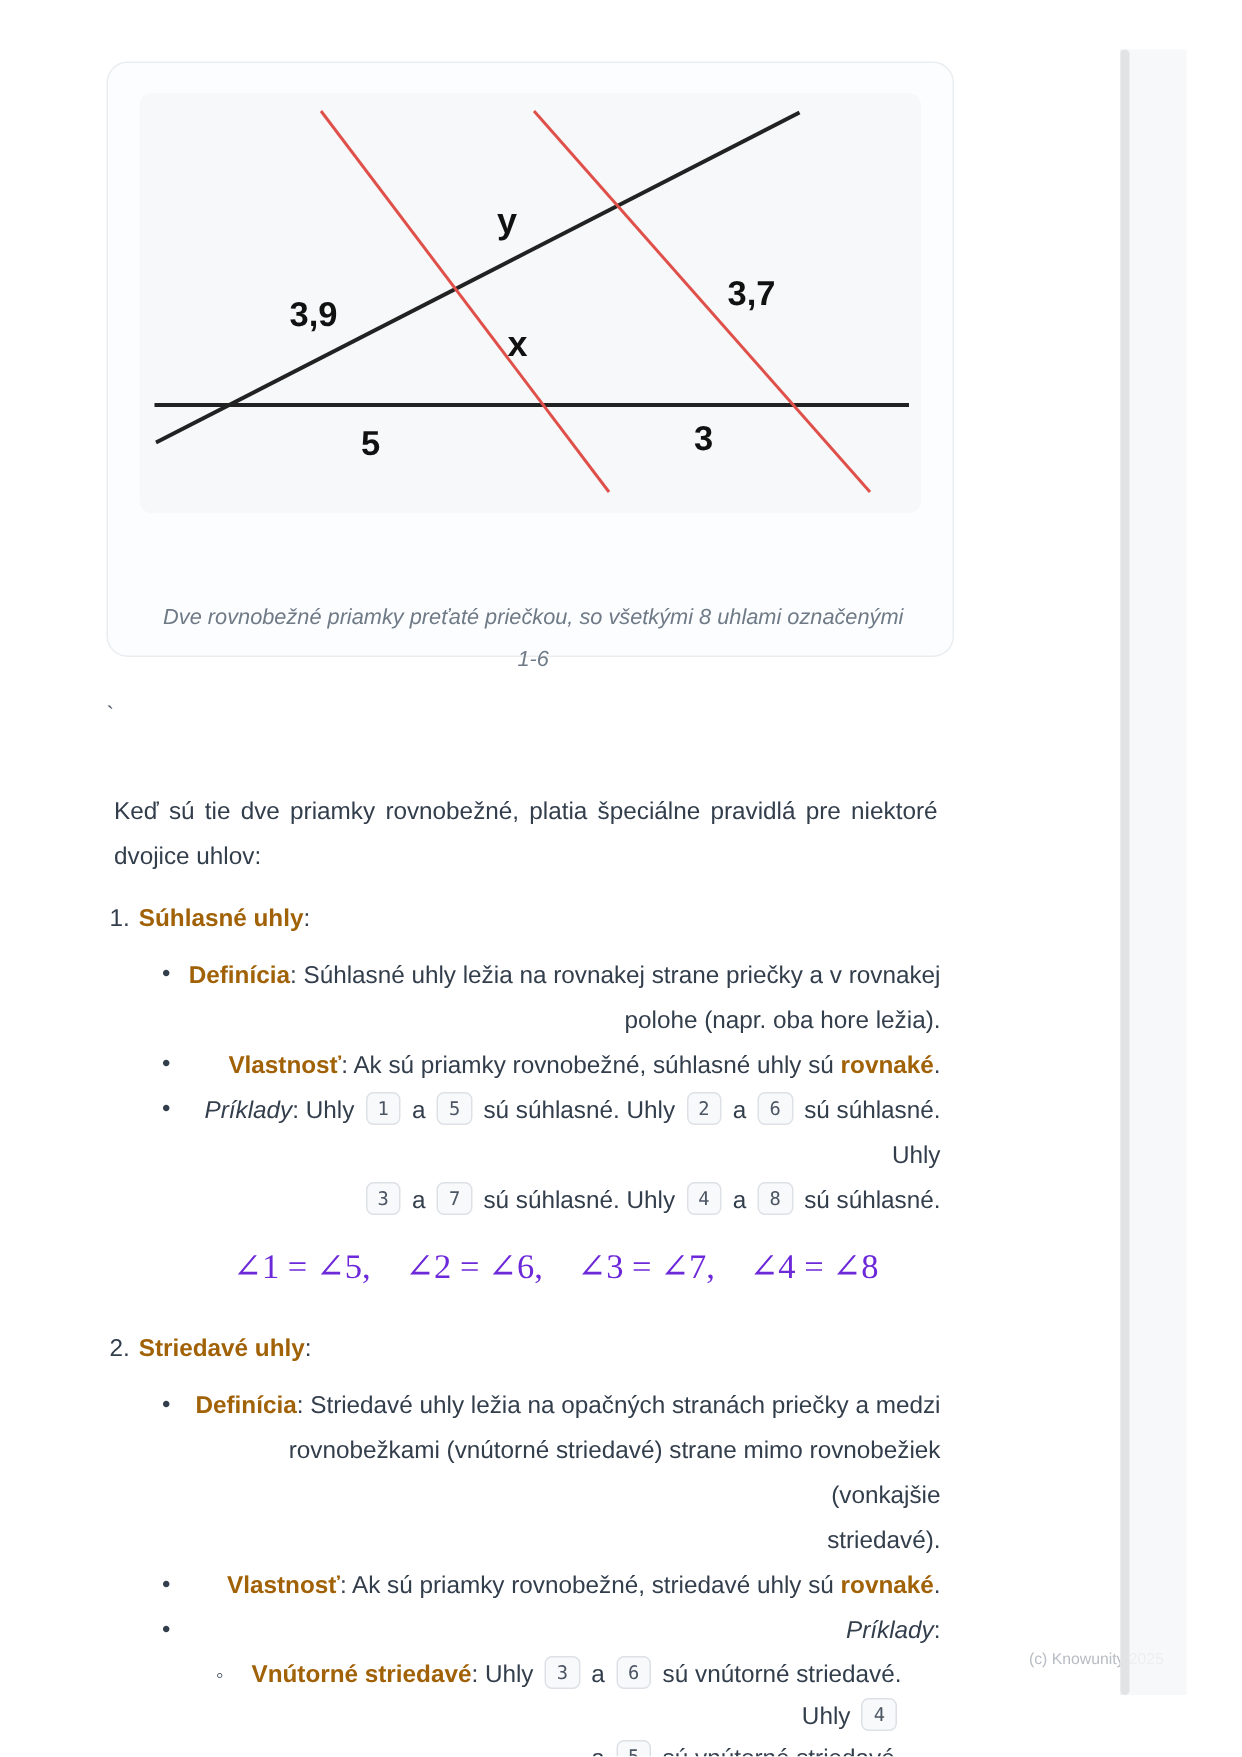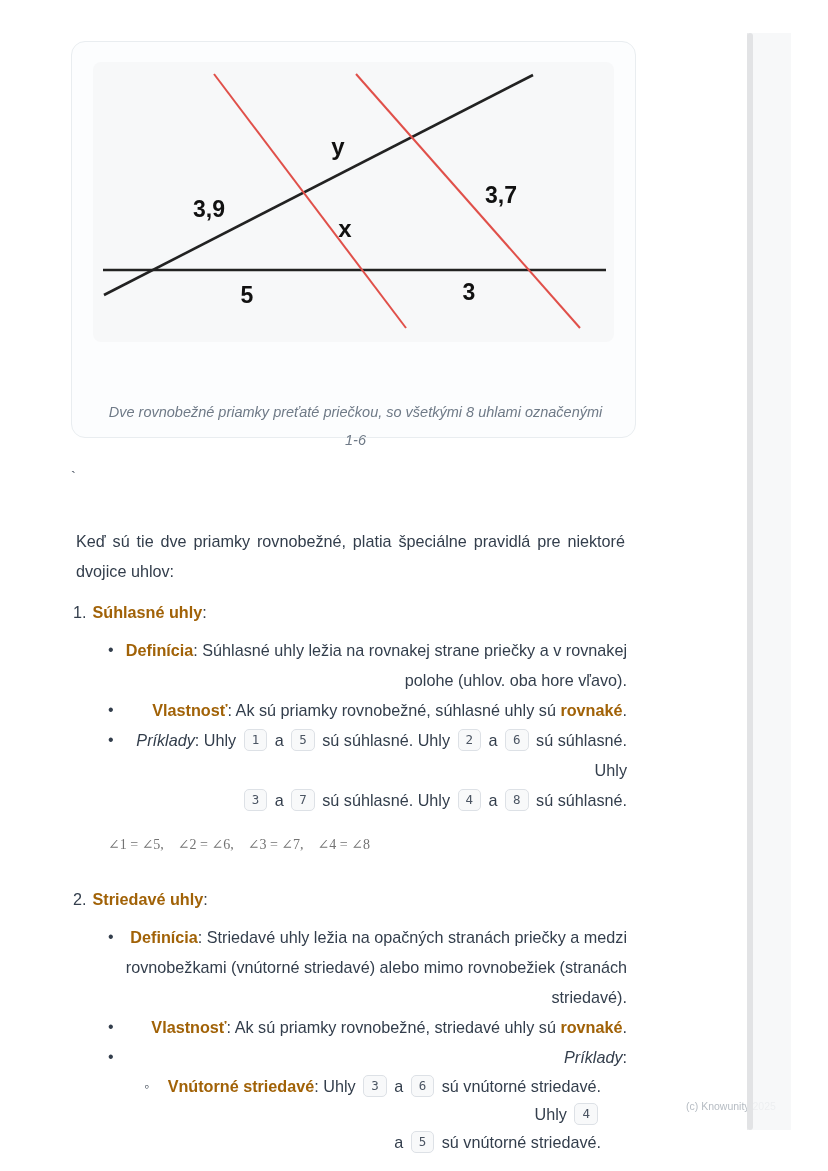--- a/index.html
+++ b/index.html
@@ -25,23 +25,23 @@
   b{font-weight:bold;color:#a16207;}
   .bullets{margin:8px 0 0 40px;}
   .bullet{display:flex;align-items:flex-start;}
   .bullet > .marker{flex:none;width:14px;font-size:16px;}
   .bullet > .btext{flex:none;width:505px;text-align:right;}
   .ital{font-style:italic;margin-left:12px;}
   .chip{display:inline-block;font-family:"DejaVu Sans Mono","Liberation Mono",monospace;
         font-size:12.5px;line-height:16px;color:#4b5563;background:#f8f9fa;
         border:1px solid #dde1e6;border-radius:5px;padding:2px 7px;margin:0 3px;
         vertical-align:2px;}
-  .mathline{margin:15px 0 24px 0;width:525px;text-align:left;white-space:pre;
+  .mathline{margin:15px 0 24px 0;width:525px;text-align:center;white-space:pre;
             font-family:"Liberation Serif","DejaVu Serif","DejaVu Sans",serif;
-            font-size:14px;color:#737373;}
+            font-size:23px;color:#6d28d9;}
   .subbullets{margin-left:12px;}
   .subbullet{display:flex;align-items:flex-start;line-height:28px;}
   .subbullet > .marker{flex:none;width:15px;font-size:14px;}
   .subbullet > .btext{flex:none;width:452px;}
 
   
   .footer-copy{position:absolute;left:686px;top:1100px;font-size:10.5px;color:#b6bcc3;}
   .scroll-track{position:absolute;left:747px;top:33px;width:43px;height:1097px;
                 background:rgba(246,247,248,0.85);border-left:1px solid #ececee;}
   .scroll-thumb{position:absolute;left:747px;top:33px;width:6px;height:1097px;
@@ -87,21 +87,21 @@
 
     <div class="oitem">
       <div class="oheading">
         <span class="num">1.</span><b>Súhlasné uhly</b><span>:</span>
       </div>
       <div class="bullets">
         <div class="bullet">
           <span class="marker">•</span>
           <span class="btext">
             <span style="display:block"><b>Definícia</b><span>: Súhlasné uhly ležia na rovnakej strane priečky a v rovnakej</span></span>
-            <span style="display:block">polohe (uhlov. oba hore vľavo).</span>
+            <span style="display:block">polohe (napr. oba hore ležia).</span>
           </span>
         </div>
         <div class="bullet">
           <span class="marker">•</span>
           <span class="btext"><b>Vlastnosť</b><span>: Ak sú priamky rovnobežné, súhlasné uhly sú </span><b>rovnaké</b><span>.</span></span>
         </div>
         <div class="bullet">
           <span class="marker">•</span>
           <span class="btext">
             <span style="display:block"><span class="ital">Príklady</span><span>: Uhly </span><span class="chip">1</span><span> a </span><span class="chip">5</span><span> sú súhlasné. Uhly </span><span class="chip">2</span><span> a </span><span class="chip">6</span><span> sú súhlasné. Uhly</span></span>
@@ -114,21 +114,21 @@
 
     <div class="oitem">
       <div class="oheading">
         <span class="num">2.</span><b>Striedavé uhly</b><span>:</span>
       </div>
       <div class="bullets">
         <div class="bullet">
           <span class="marker">•</span>
           <span class="btext">
             <span style="display:block"><b>Definícia</b><span>: Striedavé uhly ležia na opačných stranách priečky a medzi</span></span>
-            <span style="display:block">rovnobežkami (vnútorné striedavé) alebo mimo rovnobežiek (stranách</span>
+            <span style="display:block">rovnobežkami (vnútorné striedavé) strane mimo rovnobežiek (vonkajšie</span>
             <span style="display:block">striedavé).</span>
           </span>
         </div>
         <div class="bullet">
           <span class="marker">•</span>
           <span class="btext"><b>Vlastnosť</b><span>: Ak sú priamky rovnobežné, striedavé uhly sú </span><b>rovnaké</b><span>.</span></span>
         </div>
         <div class="bullet">
           <span class="marker">•</span>
           <span class="btext">

